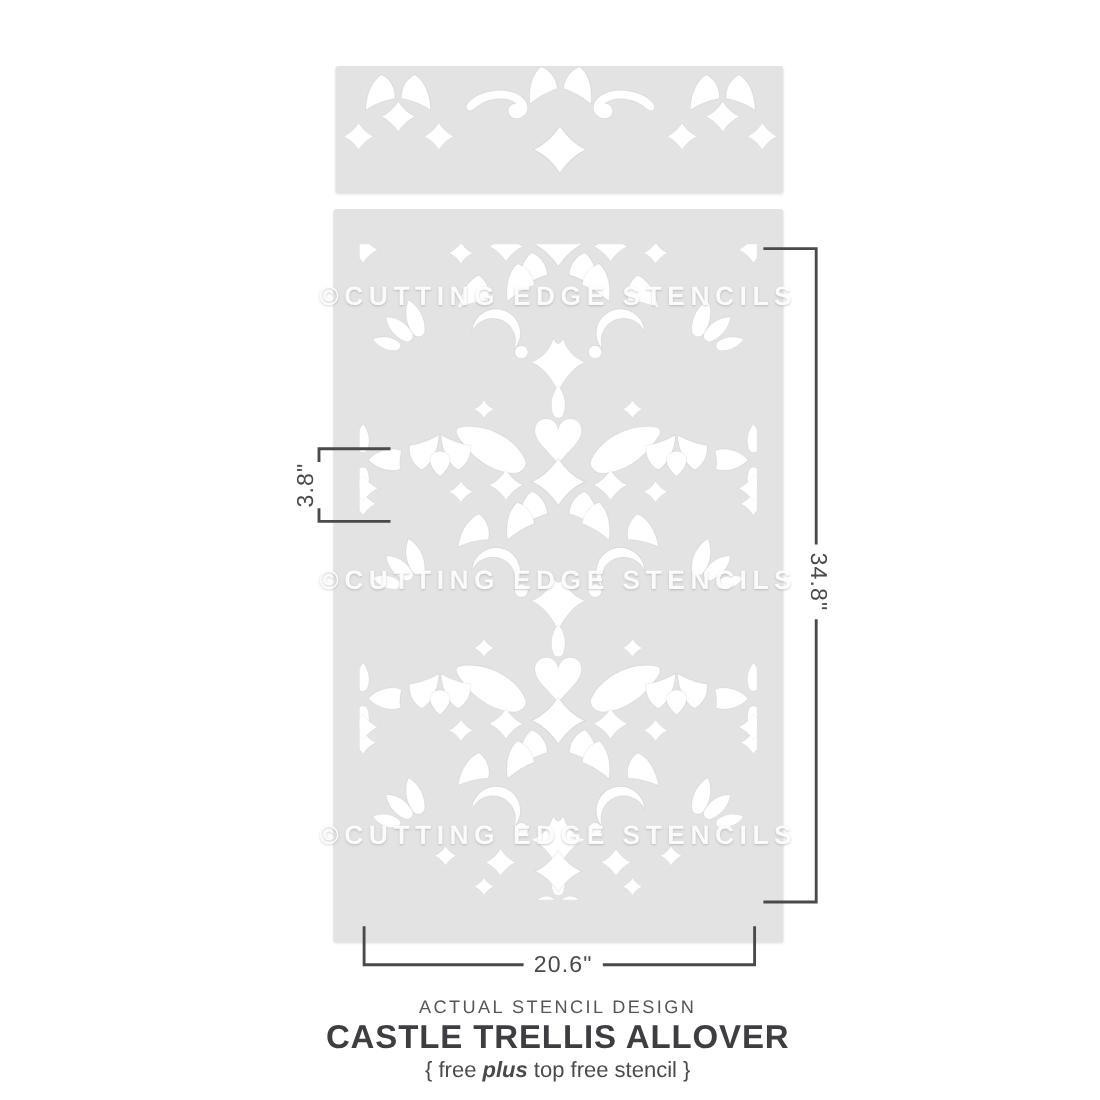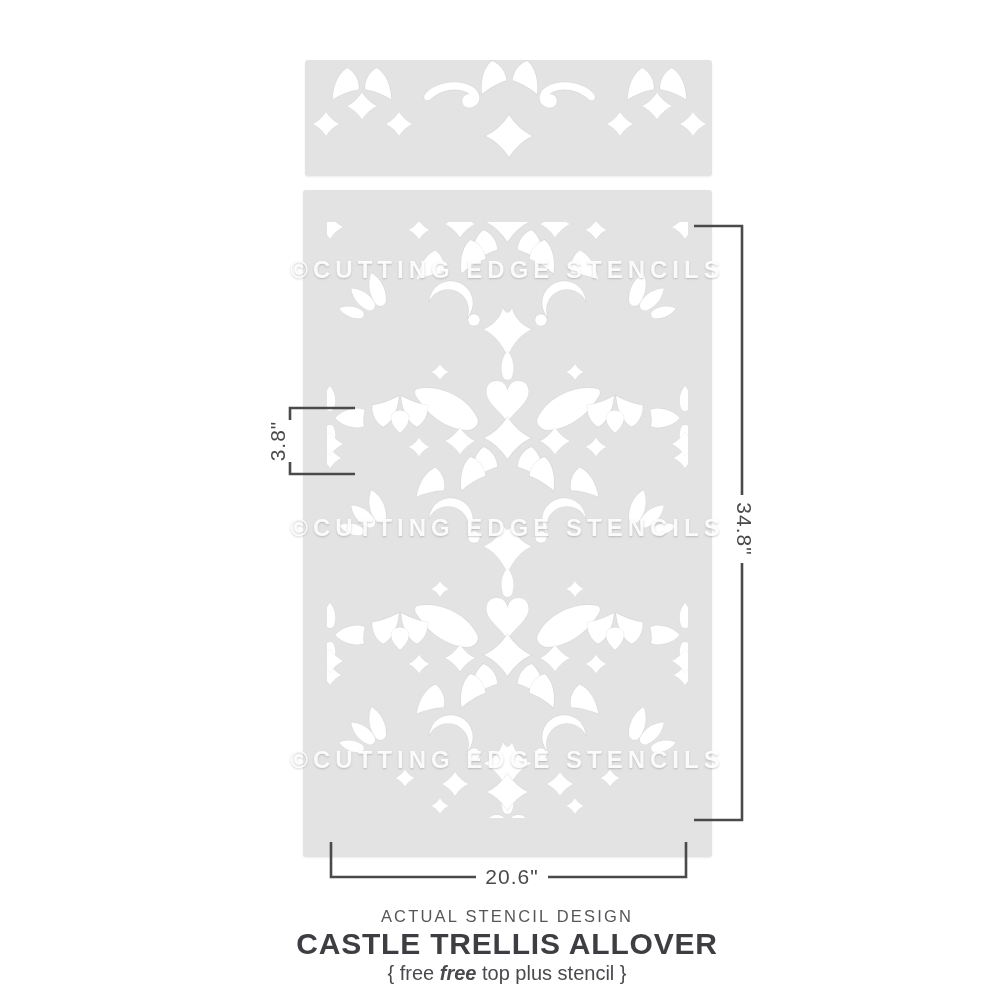--- a/index.html
+++ b/index.html
@@ -159,15 +159,15 @@
   </svg>
 
   <svg class="dim-svg" style="left:322px;top:820px" width="375" height="60">
     <path class="dim-line" d="M9,7 L9,42 L154,42"></path>
     <path class="dim-line" d="M226,42 L364,42 L364,7"></path>
     <text class="dim-text" x="190" y="49" text-anchor="middle">20.6"</text>
   </svg>
 
   <div class="caption" id="caption-eyebrow">ACTUAL STENCIL DESIGN</div>
   <div class="caption" id="caption-title">CASTLE TRELLIS ALLOVER</div>
-  <div class="caption" id="caption-subtitle"><span>{ free </span><span class="em">free</span><span> top plus stencil }</span></div>
+  <div class="caption" id="caption-subtitle"><span>{ free </span><span class="em">plus</span><span> top free stencil }</span></div>
 
 </div>
 
 </body></html>

